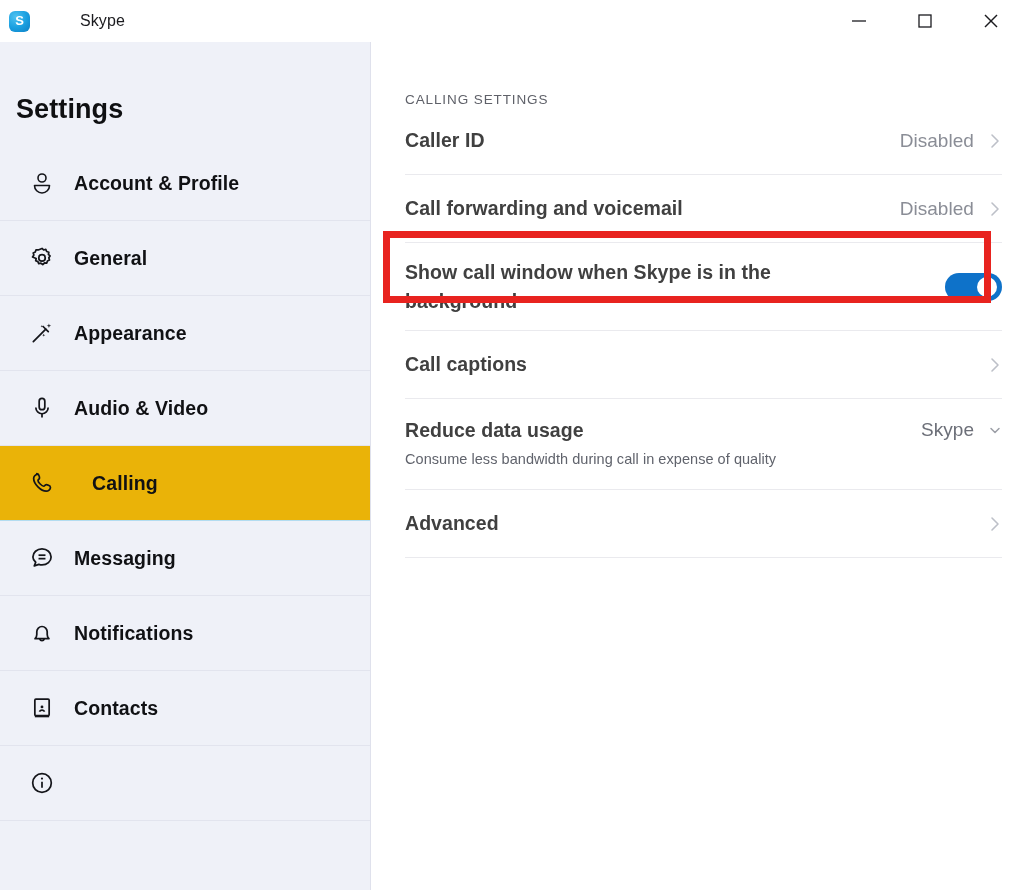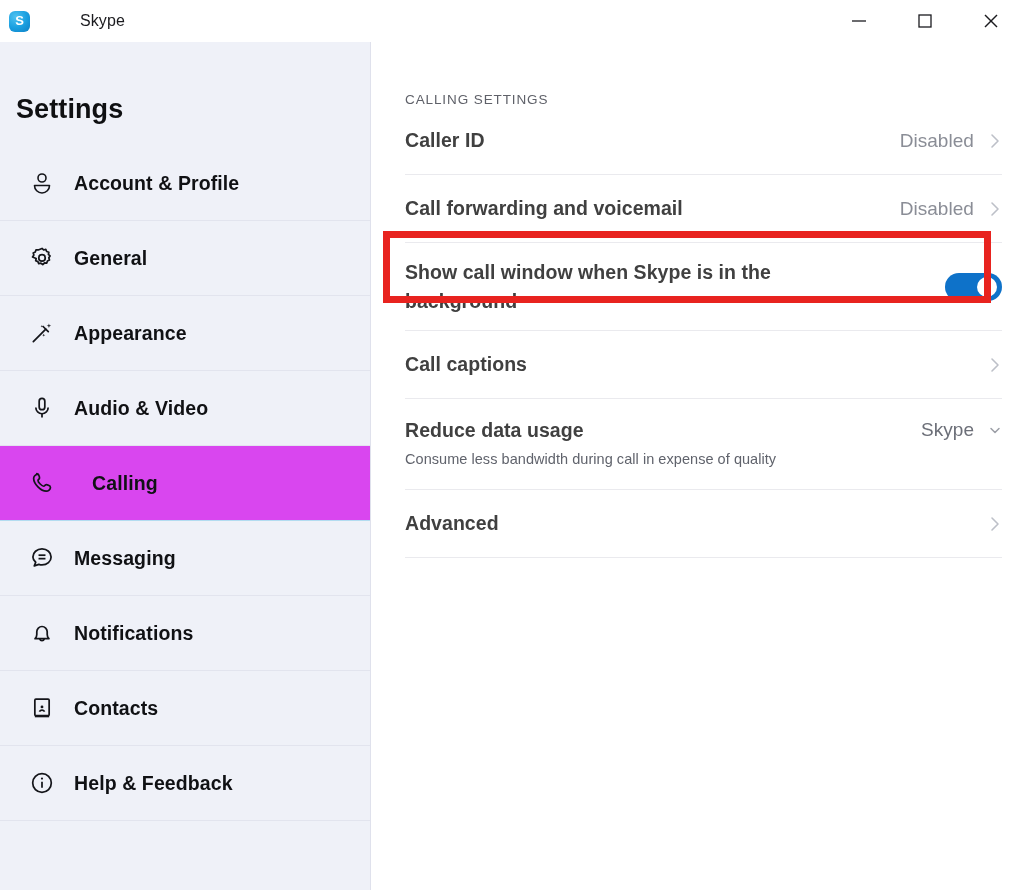--- a/index.html
+++ b/index.html
@@ -267,21 +267,21 @@
       <span class="nav-icon">
         <svg width="26" height="26" viewBox="0 0 24 24" fill="none" stroke="#14151a" stroke-width="1.6">
           <rect x="9.4" y="3.2" width="5.2" height="10.4" rx="2.6"></rect>
           <path d="M6.3 11.6a5.7 5.7 0 0 0 11.4 0"></path>
           <line x1="12" y1="17.4" x2="12" y2="20.8"></line>
         </svg>
       </span>
       <span class="nav-label">Audio &amp; Video</span>
     </div>
 
-    <div class="nav-item selected" style="background: #d946ef; gap: 36px;">
+    <div class="nav-item selected" style="background: #eab308; gap: 36px;">
       <span class="nav-icon">
         <svg width="26" height="26" viewBox="0 0 24 24" fill="none" stroke="#14151a" stroke-width="1.6">
           <path d="M7.2 3.4c1.3 0 1.9 1 2.2 2.1.3 1 .5 1.9.1 2.5-.4.6-1.2.8-1.2 1.6 0 1.7 3.6 5.4 5.3 5.4.8 0 1-.8 1.6-1.2.6-.4 1.5-.2 2.5.1 1.1.3 2.1.9 2.1 2.2 0 1.9-2 3.5-3.9 3.5-4.9 0-11.6-6.8-11.6-11.7 0-1.9 1.5-3.8 3.5-3.8z" stroke-linejoin="round"></path>
         </svg>
       </span>
       <span class="nav-label">Calling</span>
     </div>
 
     <div class="nav-item">
       <span class="nav-icon">
@@ -317,21 +317,20 @@
     </div>
 
     <div class="nav-item">
       <span class="nav-icon">
         <svg width="26" height="26" viewBox="0 0 24 24" fill="none" stroke="#14151a" stroke-width="1.6">
           <circle cx="12" cy="12" r="8.6"></circle>
           <line x1="12" y1="10.8" x2="12" y2="16.4"></line>
           <circle cx="12" cy="7.9" r="1" fill="#14151a" stroke="none"></circle>
         </svg>
       </span>
-      <span class="nav-label">Help &amp; Feedback</span>
     </div>
 
   </div>
 </div>
 
 <div id="main">
 
   <div id="section-title">CALLING SETTINGS</div>
 
   <div id="rows">

